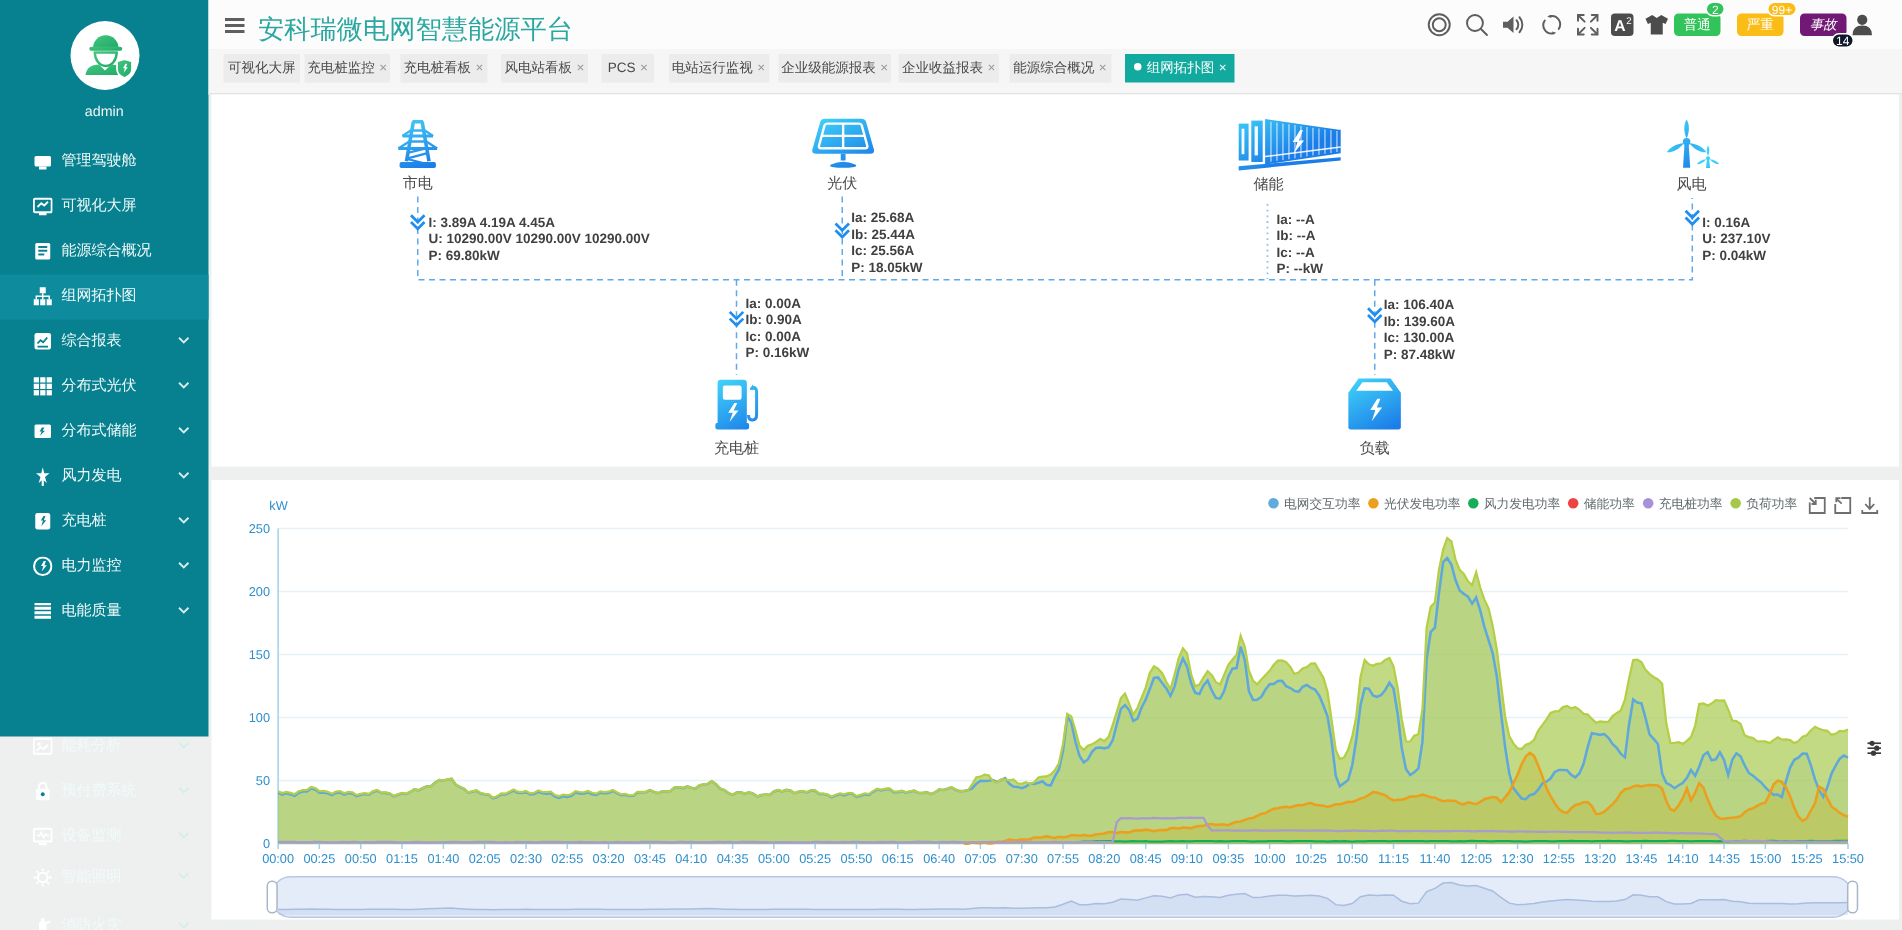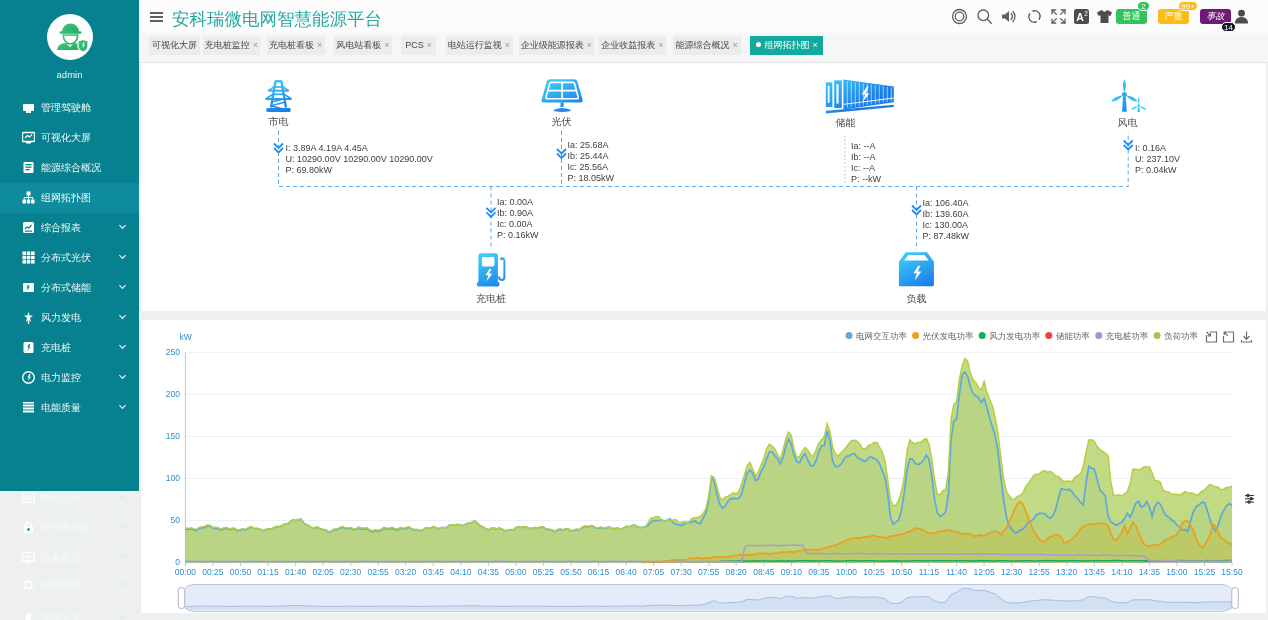--- a/index.html
+++ b/index.html
@@ -24,21 +24,21 @@
 #tabbar{position:absolute;left:139px;top:33px;width:1129px;height:30px;background:#f6f6f6;border-bottom:1px solid #e4e4e4;}
 .tab{position:absolute;top:3px;height:19px;background:#ececec;font-size:9px;color:#484848;line-height:19px;text-align:center;}
 .tab .x{color:#9a9a9a;font-size:9px;margin-left:3px;}
 .tab.on{background:#12aa9e;color:#fff;}
 .tab.on .x{color:#e8fffc;}
 .dot{display:inline-block;width:5px;height:5px;border-radius:50%;background:#fff;margin-right:4px;vertical-align:1px;}
 
 #topo{position:absolute;left:141px;top:63px;width:1125px;height:248px;background:#fff;}
 #chart{position:absolute;left:141px;top:320px;width:1125px;height:293px;background:#fff;}
 .tlabel{position:absolute;font-size:10px;color:#4a4a4a;text-align:center;width:80px;}
-.meas{position:absolute;font-size:9px;color:#404040;line-height:11px;white-space:pre;}
+.meas{position:absolute;font-size:9px;color:#404040;line-height:11px;white-space:pre;font-weight:bold;}
 </style></head>
 <body>
 <div id="sidebar">
 <div id="logo"><svg width="46" height="46" viewBox="0 0 46 46">
         <defs>
           <linearGradient id="lg" x1="0" y1="0" x2="1" y2="1">
             <stop offset="0" stop-color="#43c77c"></stop>
             <stop offset="1" stop-color="#1ea86a"></stop>
           </linearGradient>
         </defs>

